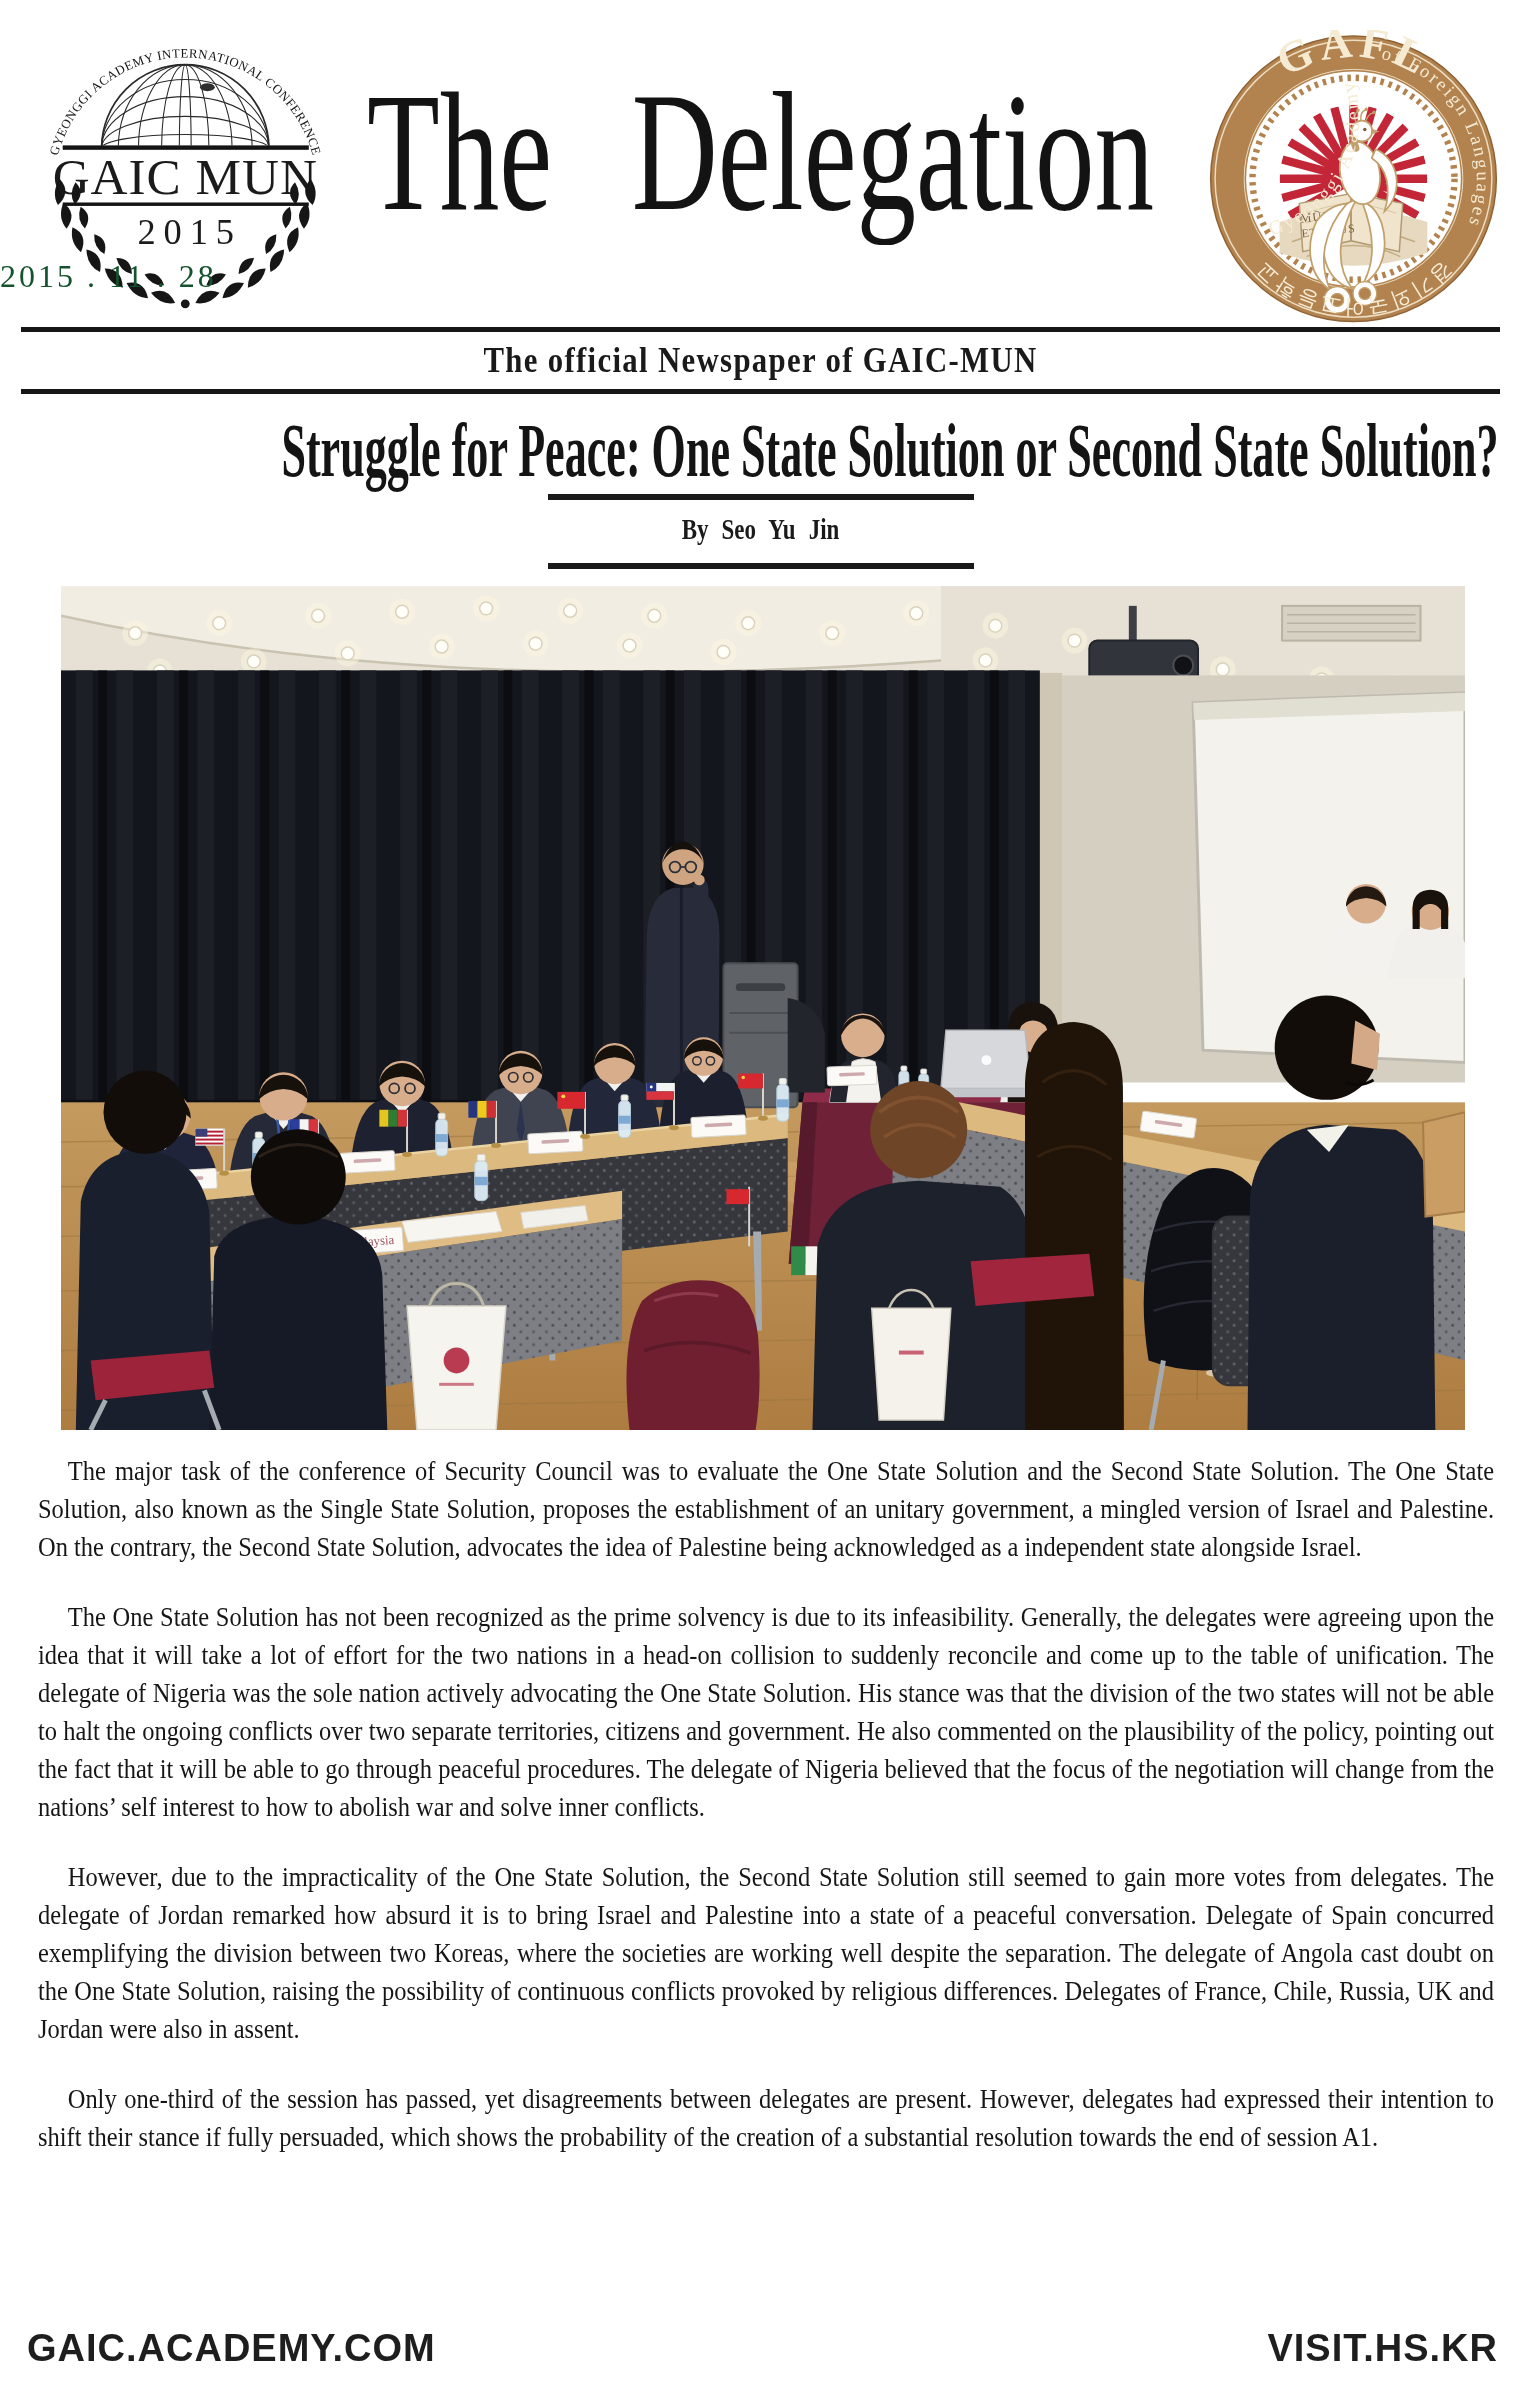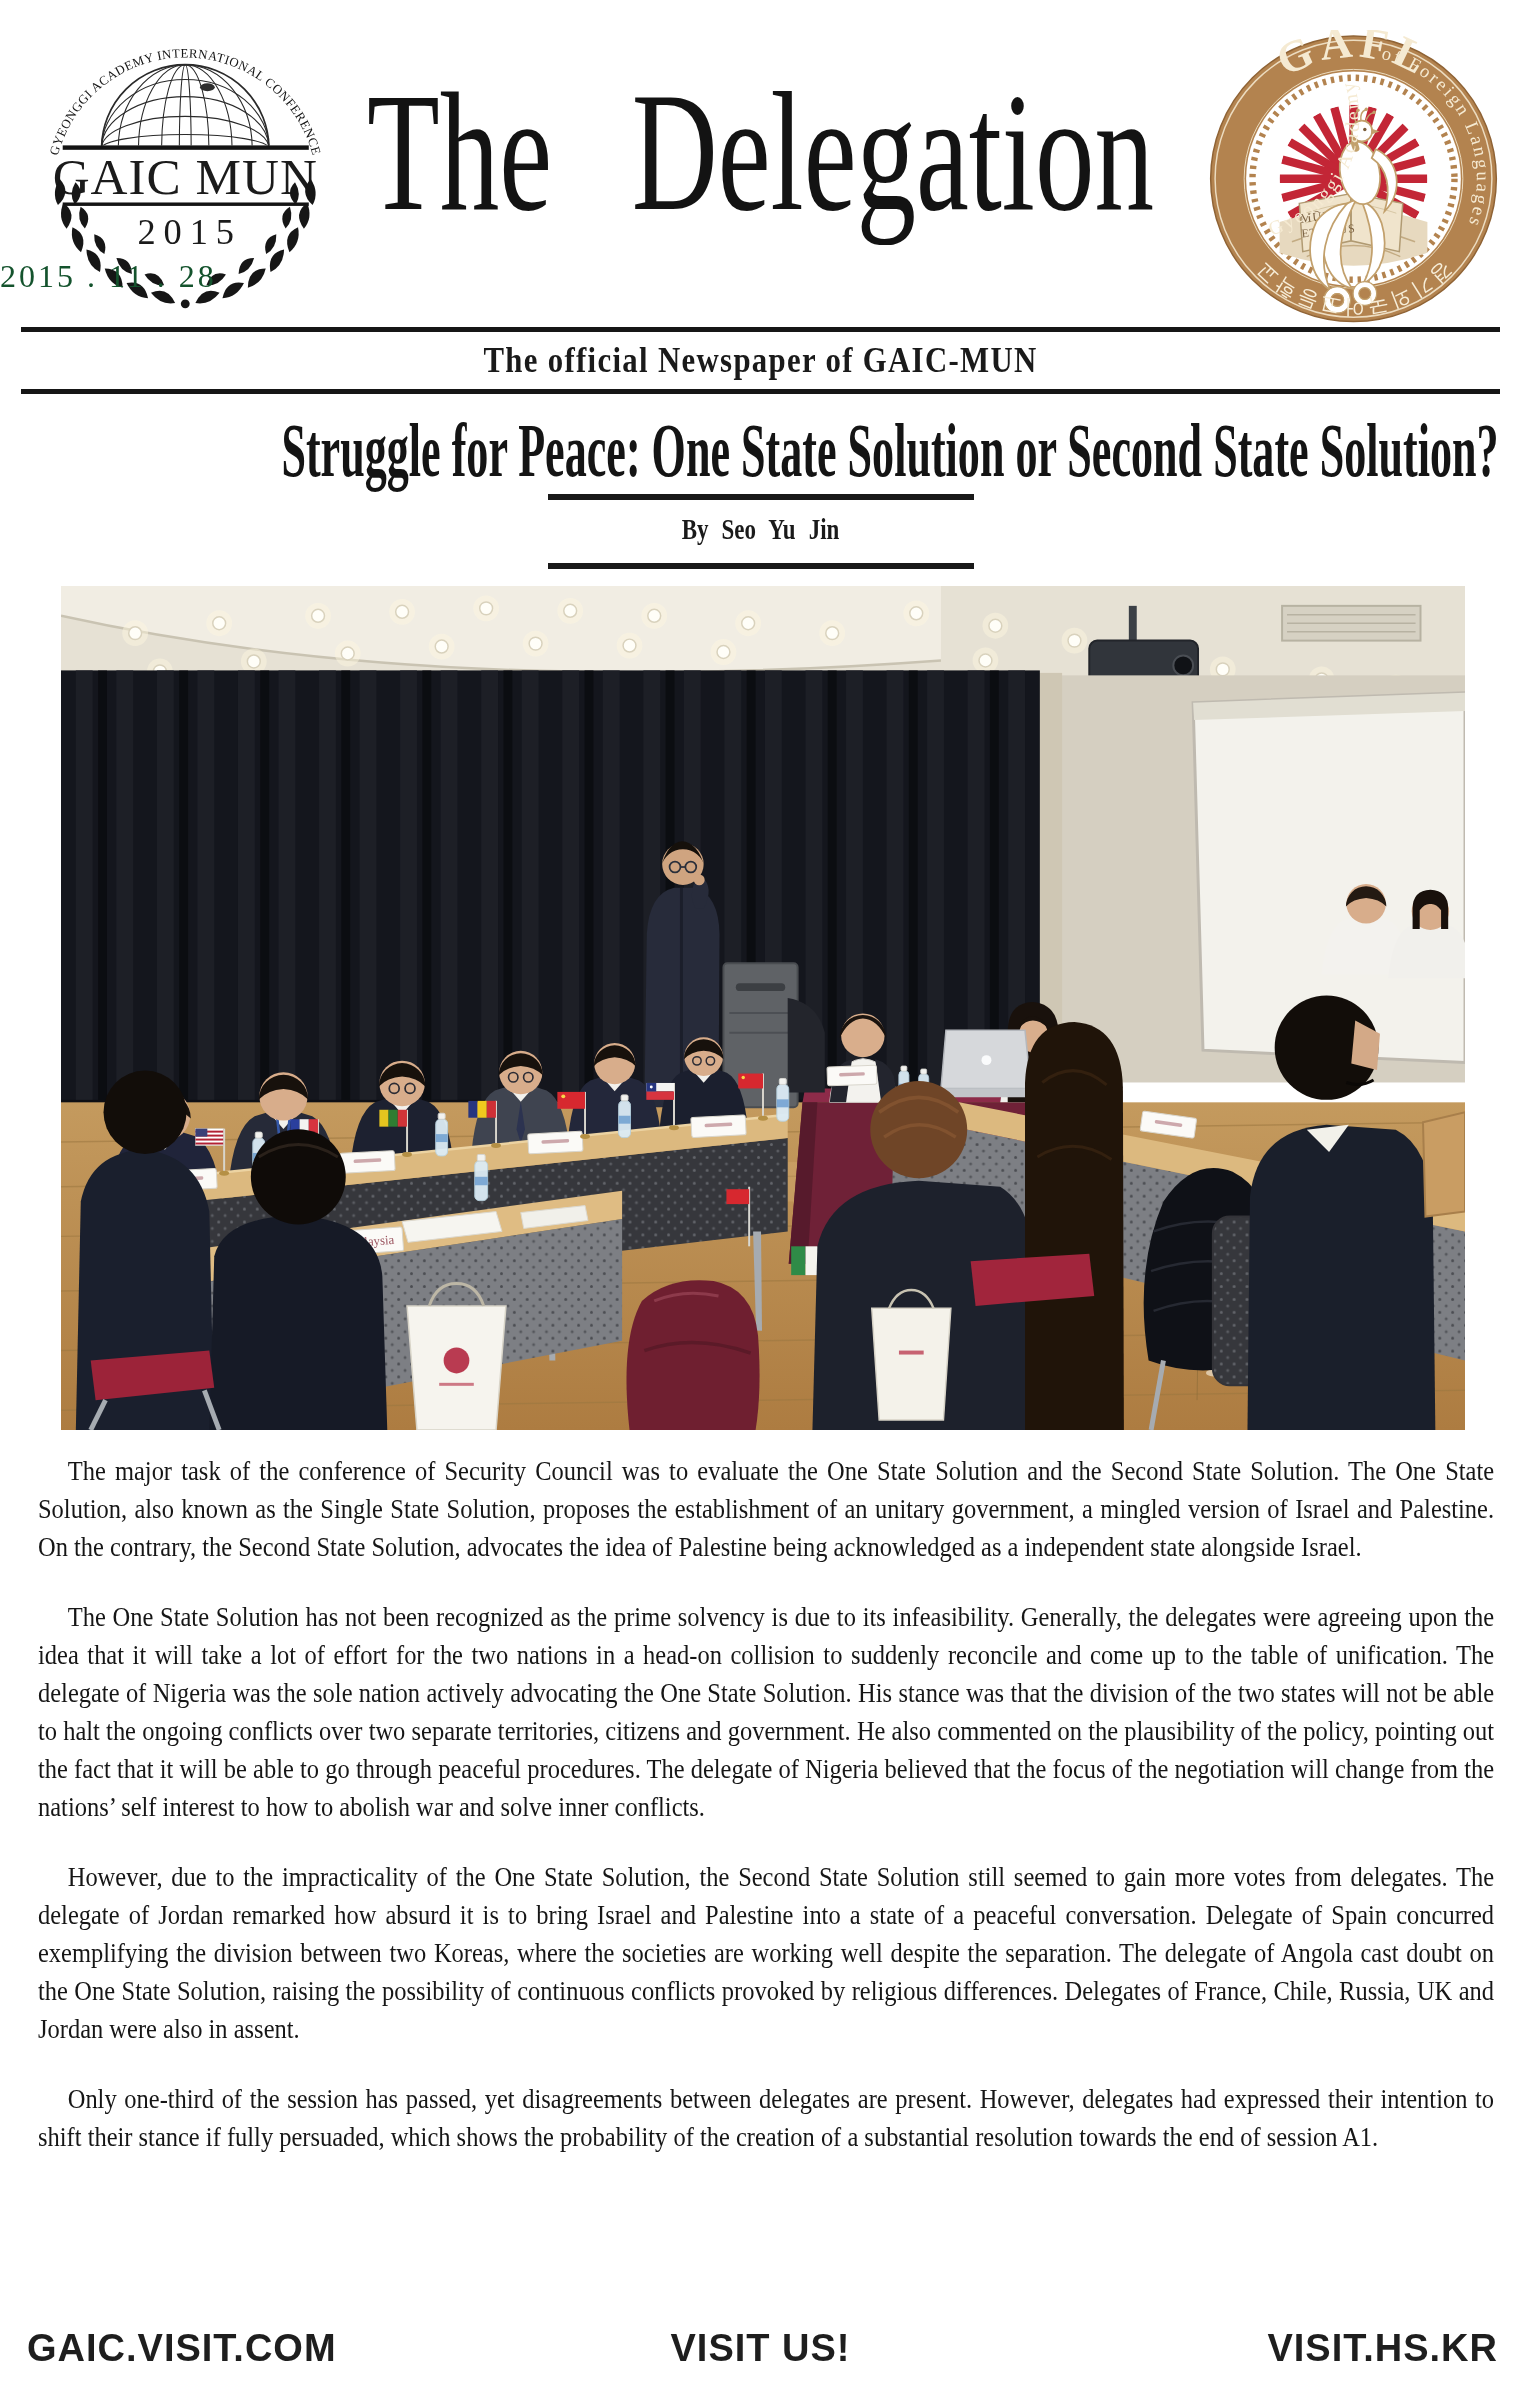--- a/index.html
+++ b/index.html
@@ -712,19 +712,18 @@
 
     <div class="bodycopy">
       <p>The major task of the conference of Security Council was to evaluate the One State Solution and the Second State Solution. The One State Solution, also known as the Single State Solution, proposes the establishment of an unitary government, a mingled version of Israel and Palestine. On the contrary, the Second State Solution, advocates the idea of Palestine being acknowledged as a independent state alongside Israel.</p>
       <p>The One State Solution has not been recognized as the prime solvency is due to its infeasibility. Generally, the delegates were agreeing upon the idea that it will take a lot of effort for the two nations in a head-on collision to suddenly reconcile and come up to the table of unification. The delegate of Nigeria was the sole nation actively advocating the One State Solution. His stance was that the division of the two states will not be able to halt the ongoing conflicts over two separate territories, citizens and government. He also commented on the plausibility of the policy, pointing out the fact that it will be able to go through peaceful procedures. The delegate of Nigeria believed that the focus of the negotiation will change from the nations’ self interest to how to abolish war and solve inner conflicts.</p>
       <p>However, due to the impracticality of the One State Solution, the Second State Solution still seemed to gain more votes from delegates. The delegate of Jordan remarked how absurd it is to bring Israel and Palestine into a state of a peaceful conversation. Delegate of Spain concurred exemplifying the division between two Koreas, where the societies are working well despite the sep­aration. The delegate of Angola cast doubt on the One State Solution, raising the possibility of continuous conflicts provoked by religious differences. Delegates of France, Chile, Russia, UK and Jordan were also in assent.</p>
       <p>Only one-third of the session has passed, yet disagreements between delegates are present. However, delegates had expressed their intention to shift their stance if fully persuaded, which shows the probability of the creation of a substantial resolution towards the end of session A1.</p>
     </div>
   </main>
 
   <footer class="pfooter">
-    <div class="f-left">GAIC.VISIT.COM</div>
-    <div class="f-center">VISIT US!</div>
+    <div class="f-left">GAIC.ACADEMY.COM</div>
     <div class="f-right">VISIT.HS.KR</div>
   </footer>
 
 </div>
 
 
 </body></html>

